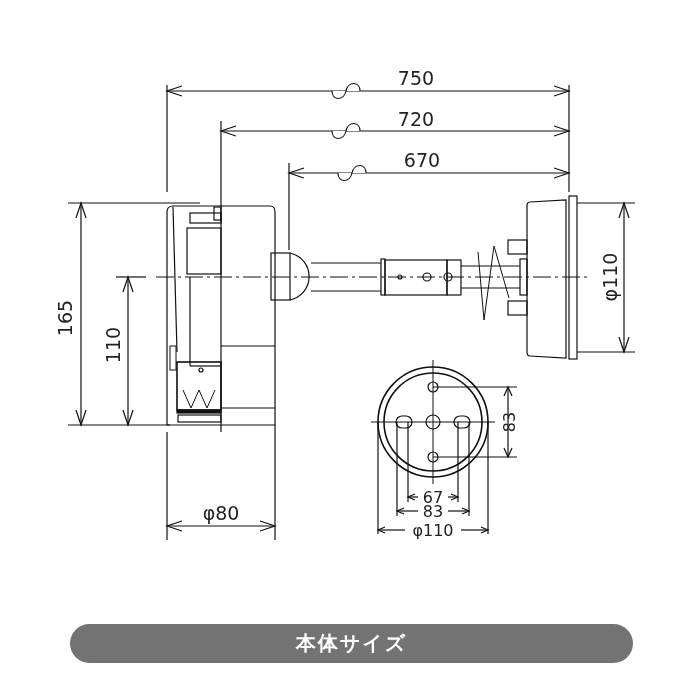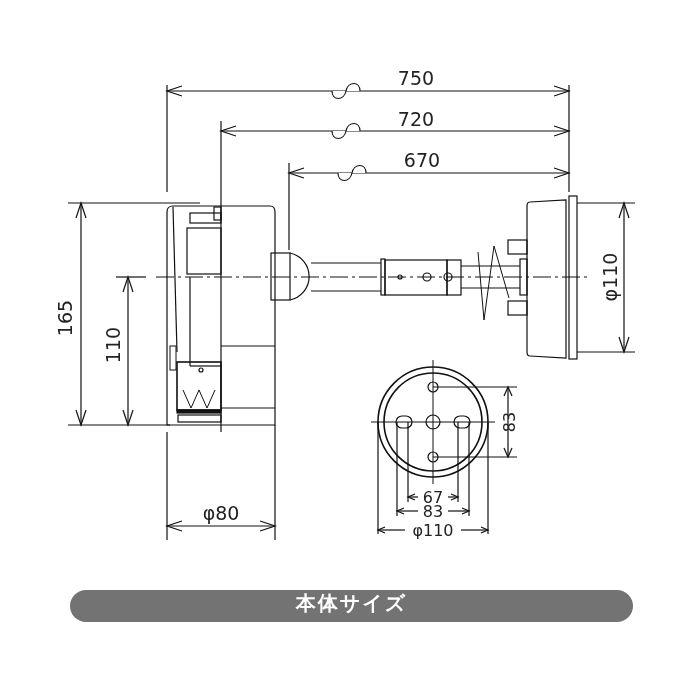--- a/index.html
+++ b/index.html
@@ -1,22 +1,22 @@
 <!DOCTYPE html>
 <html><head>
 <meta charset="utf-8">
 <style>
   html, body { margin: 0; padding: 0; background: #ffffff; }
   body { width: 700px; height: 700px; position: relative; overflow: hidden; font-family: "DejaVu Sans", sans-serif; }
   #drawing { position: absolute; left: 0; top: 0; }
   .dim-text { font-family: "DejaVu Sans", sans-serif; fill: #222; }
   .banner {
-    position: absolute; left: 70px; top: 590px; width: 563px; height: 32px;
+    position: absolute; left: 70px; top: 624px; width: 563px; height: 39px;
     background: #737373; border-radius: 22px;
-    display: flex; justify-content: center;
+    display: flex; align-items: center; justify-content: center;
   }
   .banner-label {
     color: #ffffff; font-weight: bold; font-size: 20px; letter-spacing: 2px;
     font-family: "DejaVu Sans", sans-serif;
   }
 </style>
 </head>
 <body>
 
 <svg id="drawing" width="700" height="700" viewBox="0 0 700 700" xmlns="http://www.w3.org/2000/svg">

